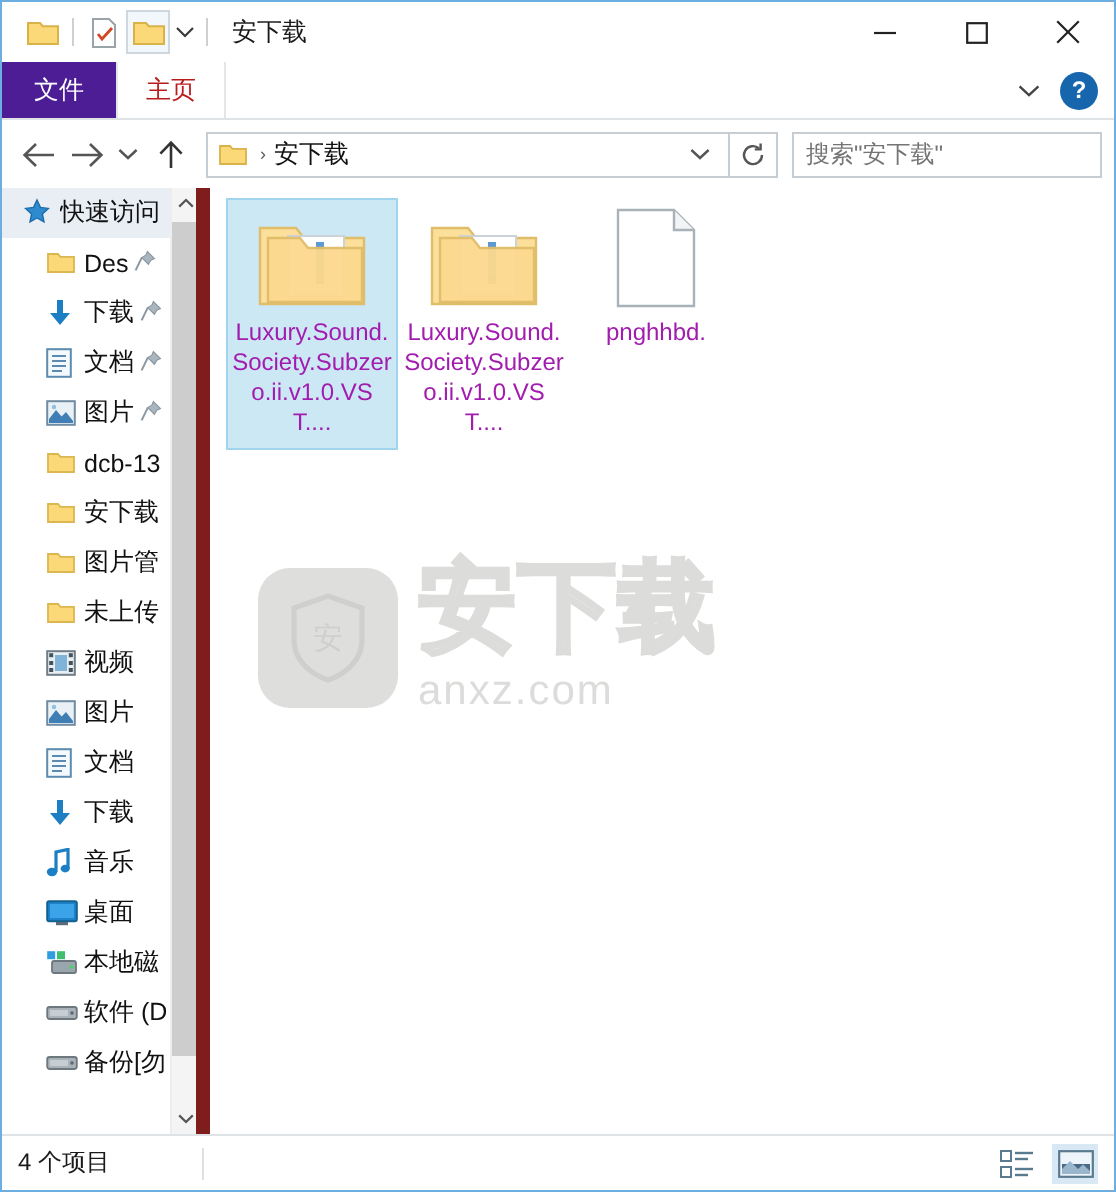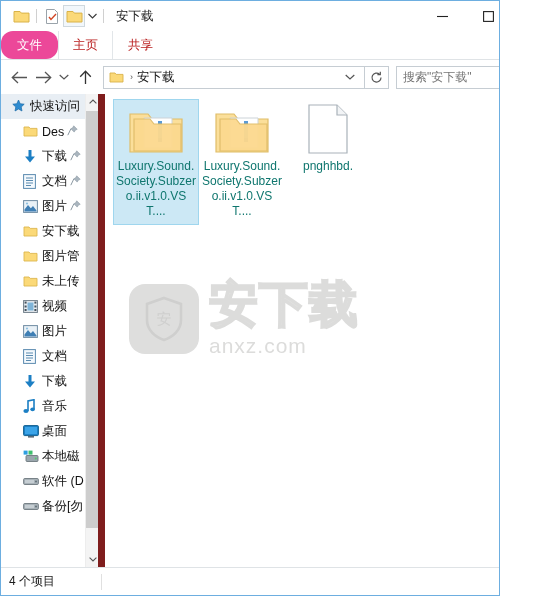--- a/index.html
+++ b/index.html
@@ -4,21 +4,21 @@
 <style>
   * { box-sizing: border-box; margin: 0; padding: 0; }
   html, body {
     width: 558px; height: 596px;
     font-family: "Liberation Sans", "DejaVu Sans", sans-serif;
     background: #ffffff;
     overflow: hidden;
   }
   #window {
     position: relative;
-    width: 500px; height: 596px;
+    width: 558px; height: 596px;
     background: #ffffff;
     border: 1px solid #6daee0;
     overflow: hidden;
   }
 
   
   #titlebar {
     position: absolute; left: 0; top: 0; width: 556px; height: 30px;
     background: #ffffff;
     display: flex; align-items: center;
@@ -52,21 +52,21 @@
     position: absolute; left: 0; top: 30px; width: 556px; height: 29px;
     background: #ffffff;
     border-bottom: 1px solid #dfe3e6;
     display: flex; align-items: stretch;
   }
   .tab {
     padding: 0 14px; height: 28px;
     display: flex; align-items: center; justify-content: center;
     font-size: 12.5px; color: #b91c1c; white-space: nowrap;
   }
-  .tab.file { background: #ec4899; color: #ffffff; padding: 0 16px; border-radius: 12px; }
+  .tab.file { background: #4c1d95; color: #ffffff; padding: 0 16px; }
   .tab.plain { border: 1px solid transparent; }
   .tab.boxed { border-left: 1px solid #e2e6e9; border-right: 1px solid #e2e6e9; }
   #ribbon-right { margin-left: auto; display: flex; align-items: center; gap: 6px; padding-right: 8px; }
   #chev { width: 20px; height: 20px; display: flex; align-items: center; justify-content: center; }
   #helpbtn { width: 19px; height: 19px; border-radius: 50%; background: #1665ad;
              color: #fff; font-size: 12px; font-weight: bold;
              display: flex; align-items: center; justify-content: center; }
 
   
   #addrbar {
@@ -138,21 +138,21 @@
     display: flex; flex-wrap: wrap; padding: 5px 0 0 8px; position: relative; z-index: 2;
   }
   .item {
     width: 86px; margin: 0 0 0 0; padding: 4px 2px 5px 2px;
     display: flex; flex-direction: column; align-items: center;
     border: 1px solid transparent;
   }
   .item.selected { background: #cce8f5; border: 1px solid #9fd6ee; }
   .item-icon { height: 50px; display: flex; align-items: flex-end; justify-content: center; }
   .item-label {
-    margin-top: 5px; font-size: 12px; line-height: 15px; color: #0f766e;
+    margin-top: 5px; font-size: 12px; line-height: 15px; color: #a21caf;
     text-align: center; width: 100%; word-break: break-all;
   }
 
   
   #watermark {
     position: absolute; left: 24px; top: 170px; width: 300px; height: 110px;
     display: flex; align-items: center; z-index: 1; pointer-events: none;
   }
   #wm-badge {
     width: 70px; height: 70px; border-radius: 16px; background: #dededd;
@@ -224,21 +224,20 @@
             <line x1="0.6" y1="0.6" x2="11.4" y2="11.4" stroke="#222" stroke-width="1.1"></line>
             <line x1="11.4" y1="0.6" x2="0.6" y2="11.4" stroke="#222" stroke-width="1.1"></line>
           </svg>
       </div>
     </div>
   </div>
 
   <div id="ribbon">
     <div class="tab file">文件</div>
     <div class="tab boxed">主页</div>
-    <div class="tab plain">共享</div>
     <div id="ribbon-right">
       <div id="chev">
         <svg width="11" height="7" viewBox="0 0 11 7">
             <path d="M0.8 1.2L5.5 5.6L10.2 1.2" fill="none" stroke="#444" stroke-width="1.2"></path>
           </svg>
       </div>
       <div id="helpbtn">?</div>
     </div>
   </div>
 
@@ -350,20 +349,28 @@
                 <rect x="0.6" y="0.6" width="13.8" height="11.8" fill="#e9f1f7" stroke="#6f8ca3" stroke-width="1"></rect>
                 <path d="M1.5 9.5L5 5L7.8 8.2L10 6L13.5 10.5V11.5H1.5z" fill="#3f7fb5"></path>
                 <circle cx="4" cy="3.5" r="1.1" fill="#8fc0e0"></circle>
               </svg>
             </span>
             <span class="nav-label">图片</span>
             <span class="pin"><svg width="11" height="11" viewBox="0 0 11 11">
                 <path d="M6.7 0.8L10.2 4.3L8.4 5.1L7.2 7.1L3.9 3.8L5.9 2.6z" fill="#aab6bf" stroke="#8b98a2" stroke-width="0.6"></path>
                 <line x1="3.9" y1="3.8" x2="0.8" y2="10.2" stroke="#8b98a2" stroke-width="1"></line>
               </svg></span>
+          </div>
+          <div class="nav-row indent1">
+            <span class="nav-ico">
+              <svg width="15" height="13" viewBox="0 0 15 13">
+                <path d="M1 2h5l1.2 1.4H14V11H1z" fill="#fbd978" stroke="#dcb74f" stroke-width="0.9"></path>
+              </svg>
+            </span>
+            <span class="nav-label">dcb-13</span>
           </div>
           <div class="nav-row indent1">
             <span class="nav-ico">
               <svg width="15" height="13" viewBox="0 0 15 13">
                 <path d="M1 2h5l1.2 1.4H14V11H1z" fill="#fbd978" stroke="#dcb74f" stroke-width="0.9"></path>
               </svg>
             </span>
             <span class="nav-label">安下载</span>
           </div>
           <div class="nav-row indent1">

